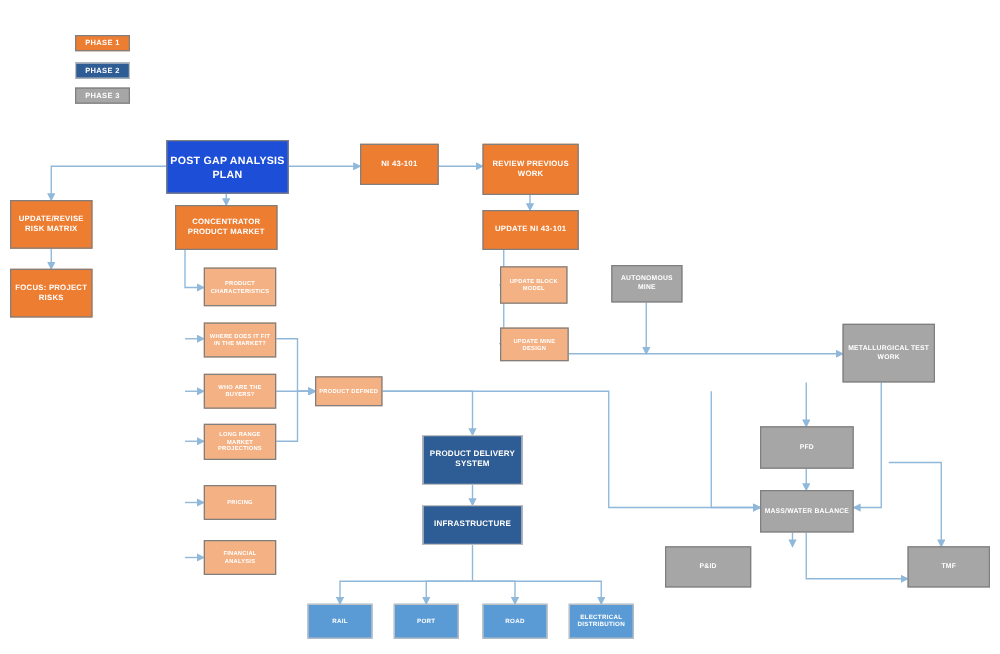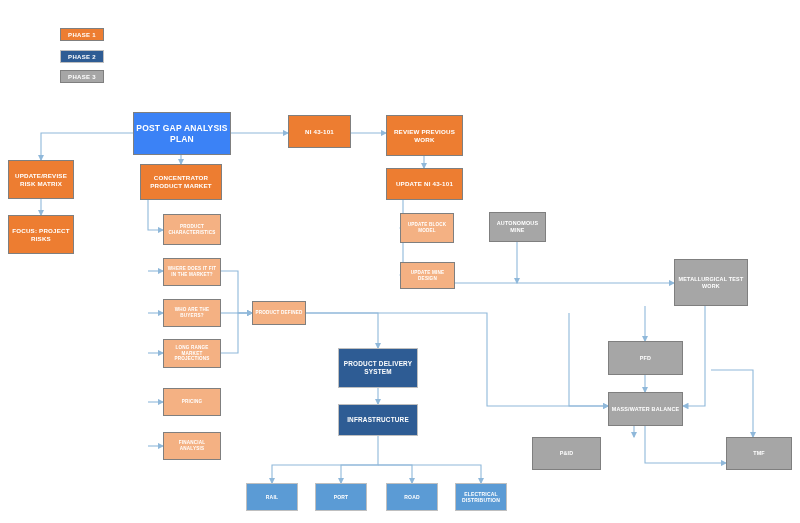--- a/index.html
+++ b/index.html
@@ -10,21 +10,21 @@
   .node{position:absolute;box-sizing:border-box;display:flex;align-items:center;
         justify-content:center;text-align:center;color:#ffffff;font-weight:bold;
         line-height:1.25;padding:2px;letter-spacing:.2px;}
   .legend-item{position:absolute;box-sizing:border-box;display:flex;align-items:center;
         justify-content:center;color:#fff;font-weight:bold;font-size:6px;letter-spacing:.3px;}
   .p1{background:#ED7D31;border:1px solid #7f7f7f;}
   .p1l{background:#F4B183;border:1px solid #7f7f7f;}
   .p2{background:#2E5C94;border:1px solid #bfbfbf;}
   .p2l{background:#5B9BD5;border:1px solid #bfbfbf;}
   .p3{background:#A6A6A6;border:1px solid #7f7f7f;}
-  .root{background:#3b82f6;border:1px solid #7f7f7f;}
+  .root{background:#1d4ed8;border:1px solid #7f7f7f;}
 </style>
 </head>
 <body>
 
 <div id="canvas">
 
   <svg class="links">
     <defs>
       <marker id="ar" markerWidth="6" markerHeight="6" refX="5" refY="3" orient="auto">
         <path d="M0,0 L6,3 L0,6 z" fill="#8FB8DA"></path>

